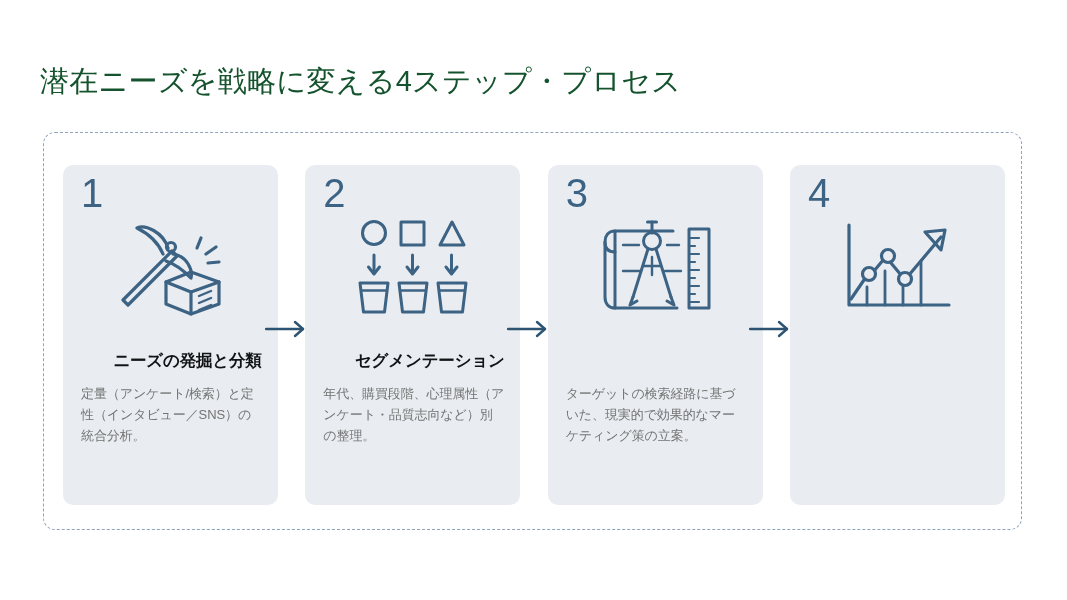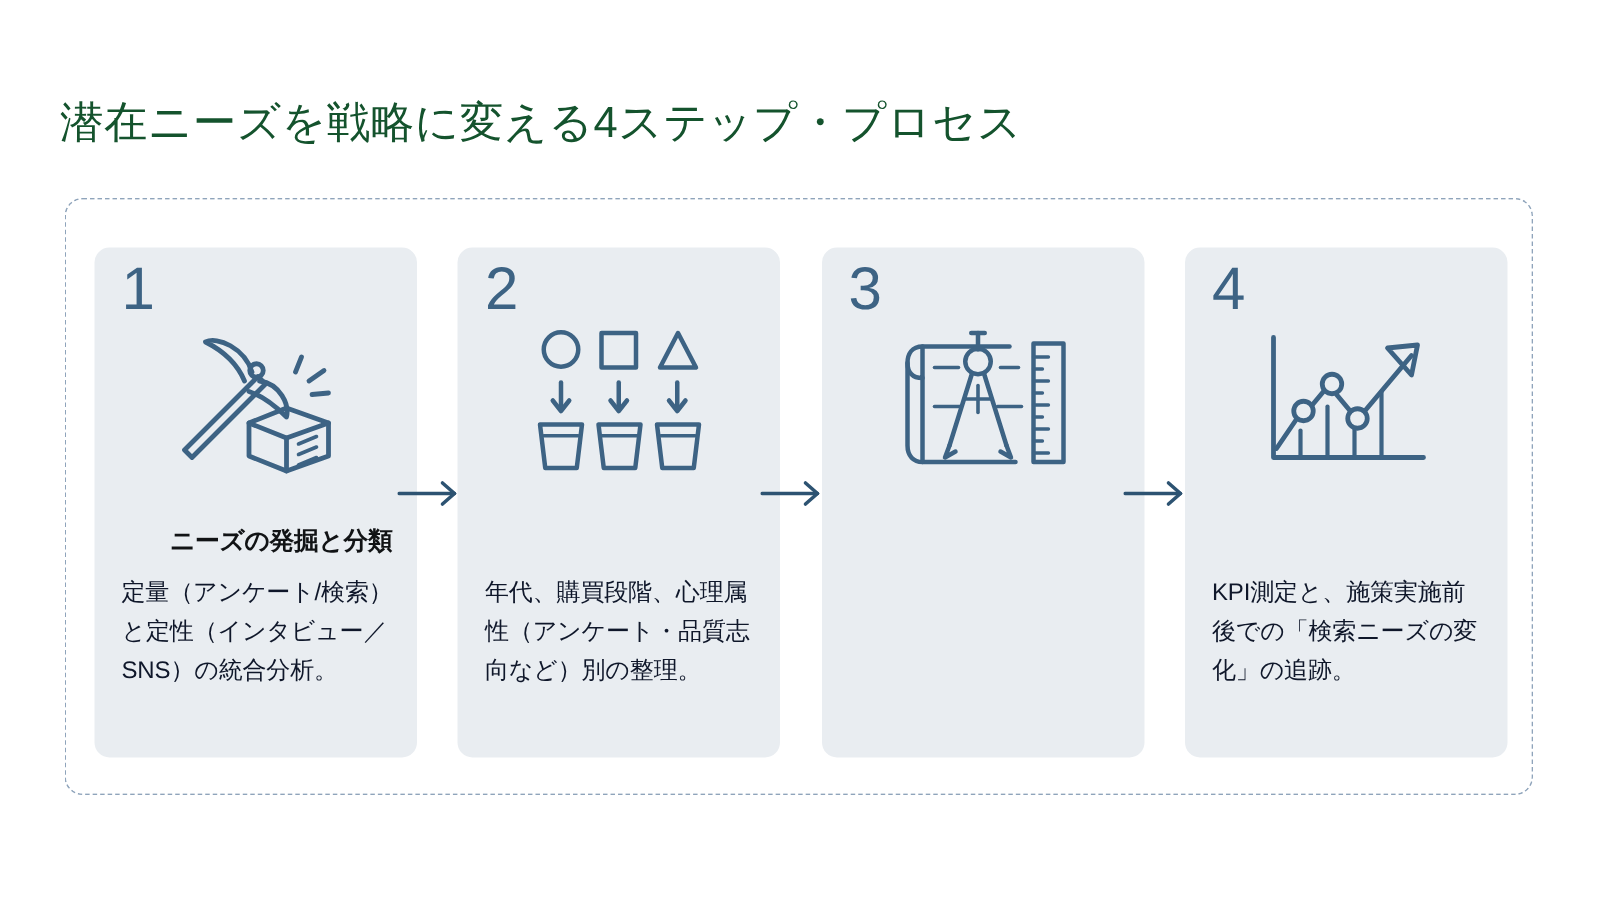--- a/index.html
+++ b/index.html
@@ -87,23 +87,23 @@
     font-weight: bold;
     color: #111315;
     letter-spacing: -0.2px;
   }
 
   .step-body {
     position: absolute;
     left: 18px;
     top: 218px;
     width: 182px;
-    font-size: 16px;
+    font-size: 13px;
     line-height: 1.62;
-    color: #0f172a;
+    color: #737373;
     text-align: left;
     letter-spacing: -0.1px;
   }
 
   .arrow-connector {
     position: absolute;
     top: 320px;
     width: 44px;
     height: 18px;
   }
@@ -167,20 +167,21 @@
           <path d="M93 48 L98.5 55 L104 48"></path>
 
         <path d="M7 64 L35 64 L31.5 93 L10.5 93 Z"></path>
         <path d="M9.5 71.5 L32.5 71.5" stroke-width="2.4"></path>
         <path d="M46 64 L74 64 L70.5 93 L49.5 93 Z"></path>
         <path d="M48.5 71.5 L71.5 71.5" stroke-width="2.4"></path>
         <path d="M85 64 L113 64 L109.5 93 L88.5 93 Z"></path>
         <path d="M87.5 71.5 L110.5 71.5" stroke-width="2.4"></path>
       </svg>
     </div>
+    <div class="step-heading">セグメンテーション</div>
     <div class="step-body">年代、購買段階、心理属性（アンケート・品質志向など）別の整理。</div>
   </div>
 
   <div class="step-card">
     <div class="step-number">3</div>
     <div class="step-icon">
       <svg width="120" height="98" viewBox="0 0 120 98" fill="none" stroke="#3d6384" stroke-width="3" stroke-linecap="round" stroke-linejoin="round">
 
         <path d="M20 12 C 13 12, 10 17, 10 23 C 10 29, 13 33, 20 33 L20 12 Z"></path>
         <path d="M20 12 L78 12"></path>
@@ -207,20 +208,21 @@
         <path d="M94 27 L100 27" stroke-width="2.2"></path>
         <path d="M94 35 L104 35" stroke-width="2.2"></path>
         <path d="M94 43 L100 43" stroke-width="2.2"></path>
         <path d="M94 51 L104 51" stroke-width="2.2"></path>
         <path d="M94 59 L100 59" stroke-width="2.2"></path>
         <path d="M94 67 L104 67" stroke-width="2.2"></path>
         <path d="M94 75 L100 75" stroke-width="2.2"></path>
         <path d="M94 83 L104 83" stroke-width="2.2"></path>
       </svg>
     </div>
+    <div class="step-body">ターゲットの検索経路に基づいた、現実的で効果的なマーケティング策の立案。</div>
   </div>
 
   <div class="step-card">
     <div class="step-number">4</div>
     <div class="step-icon">
       <svg width="120" height="98" viewBox="0 0 120 98" fill="none" stroke="#3d6384" stroke-width="3.2" stroke-linecap="round" stroke-linejoin="round">
 
         <path d="M12 6 L12 86 L112 86"></path>
 
         <path d="M30 86 L30 68" stroke-width="2.8"></path>
@@ -233,21 +235,20 @@
         <path d="M54 44 L64 56"></path>
         <path d="M72 56 L104 18"></path>
 
         <path d="M88 13 L108 11 L104 31 Z"></path>
 
         <circle cx="32" cy="55" r="6.5" fill="#e9edf1"></circle>
         <circle cx="51" cy="37" r="6.5" fill="#e9edf1"></circle>
         <circle cx="68" cy="60" r="6.5" fill="#e9edf1"></circle>
       </svg>
     </div>
-    <div class="step-body">KPI測定と、施策実施前後での「検索ニーズの変化」の追跡。</div>
   </div>
 
 </div>
 
 <div class="arrow-connector arrow-1">
   <svg width="44" height="18" viewBox="0 0 44 18" fill="none" stroke="#2d5372" stroke-width="2.4" stroke-linecap="round" stroke-linejoin="round">
     <path d="M1 9 L38 9"></path>
     <path d="M30 2 L38 9 L30 16"></path>
   </svg>
 </div>

